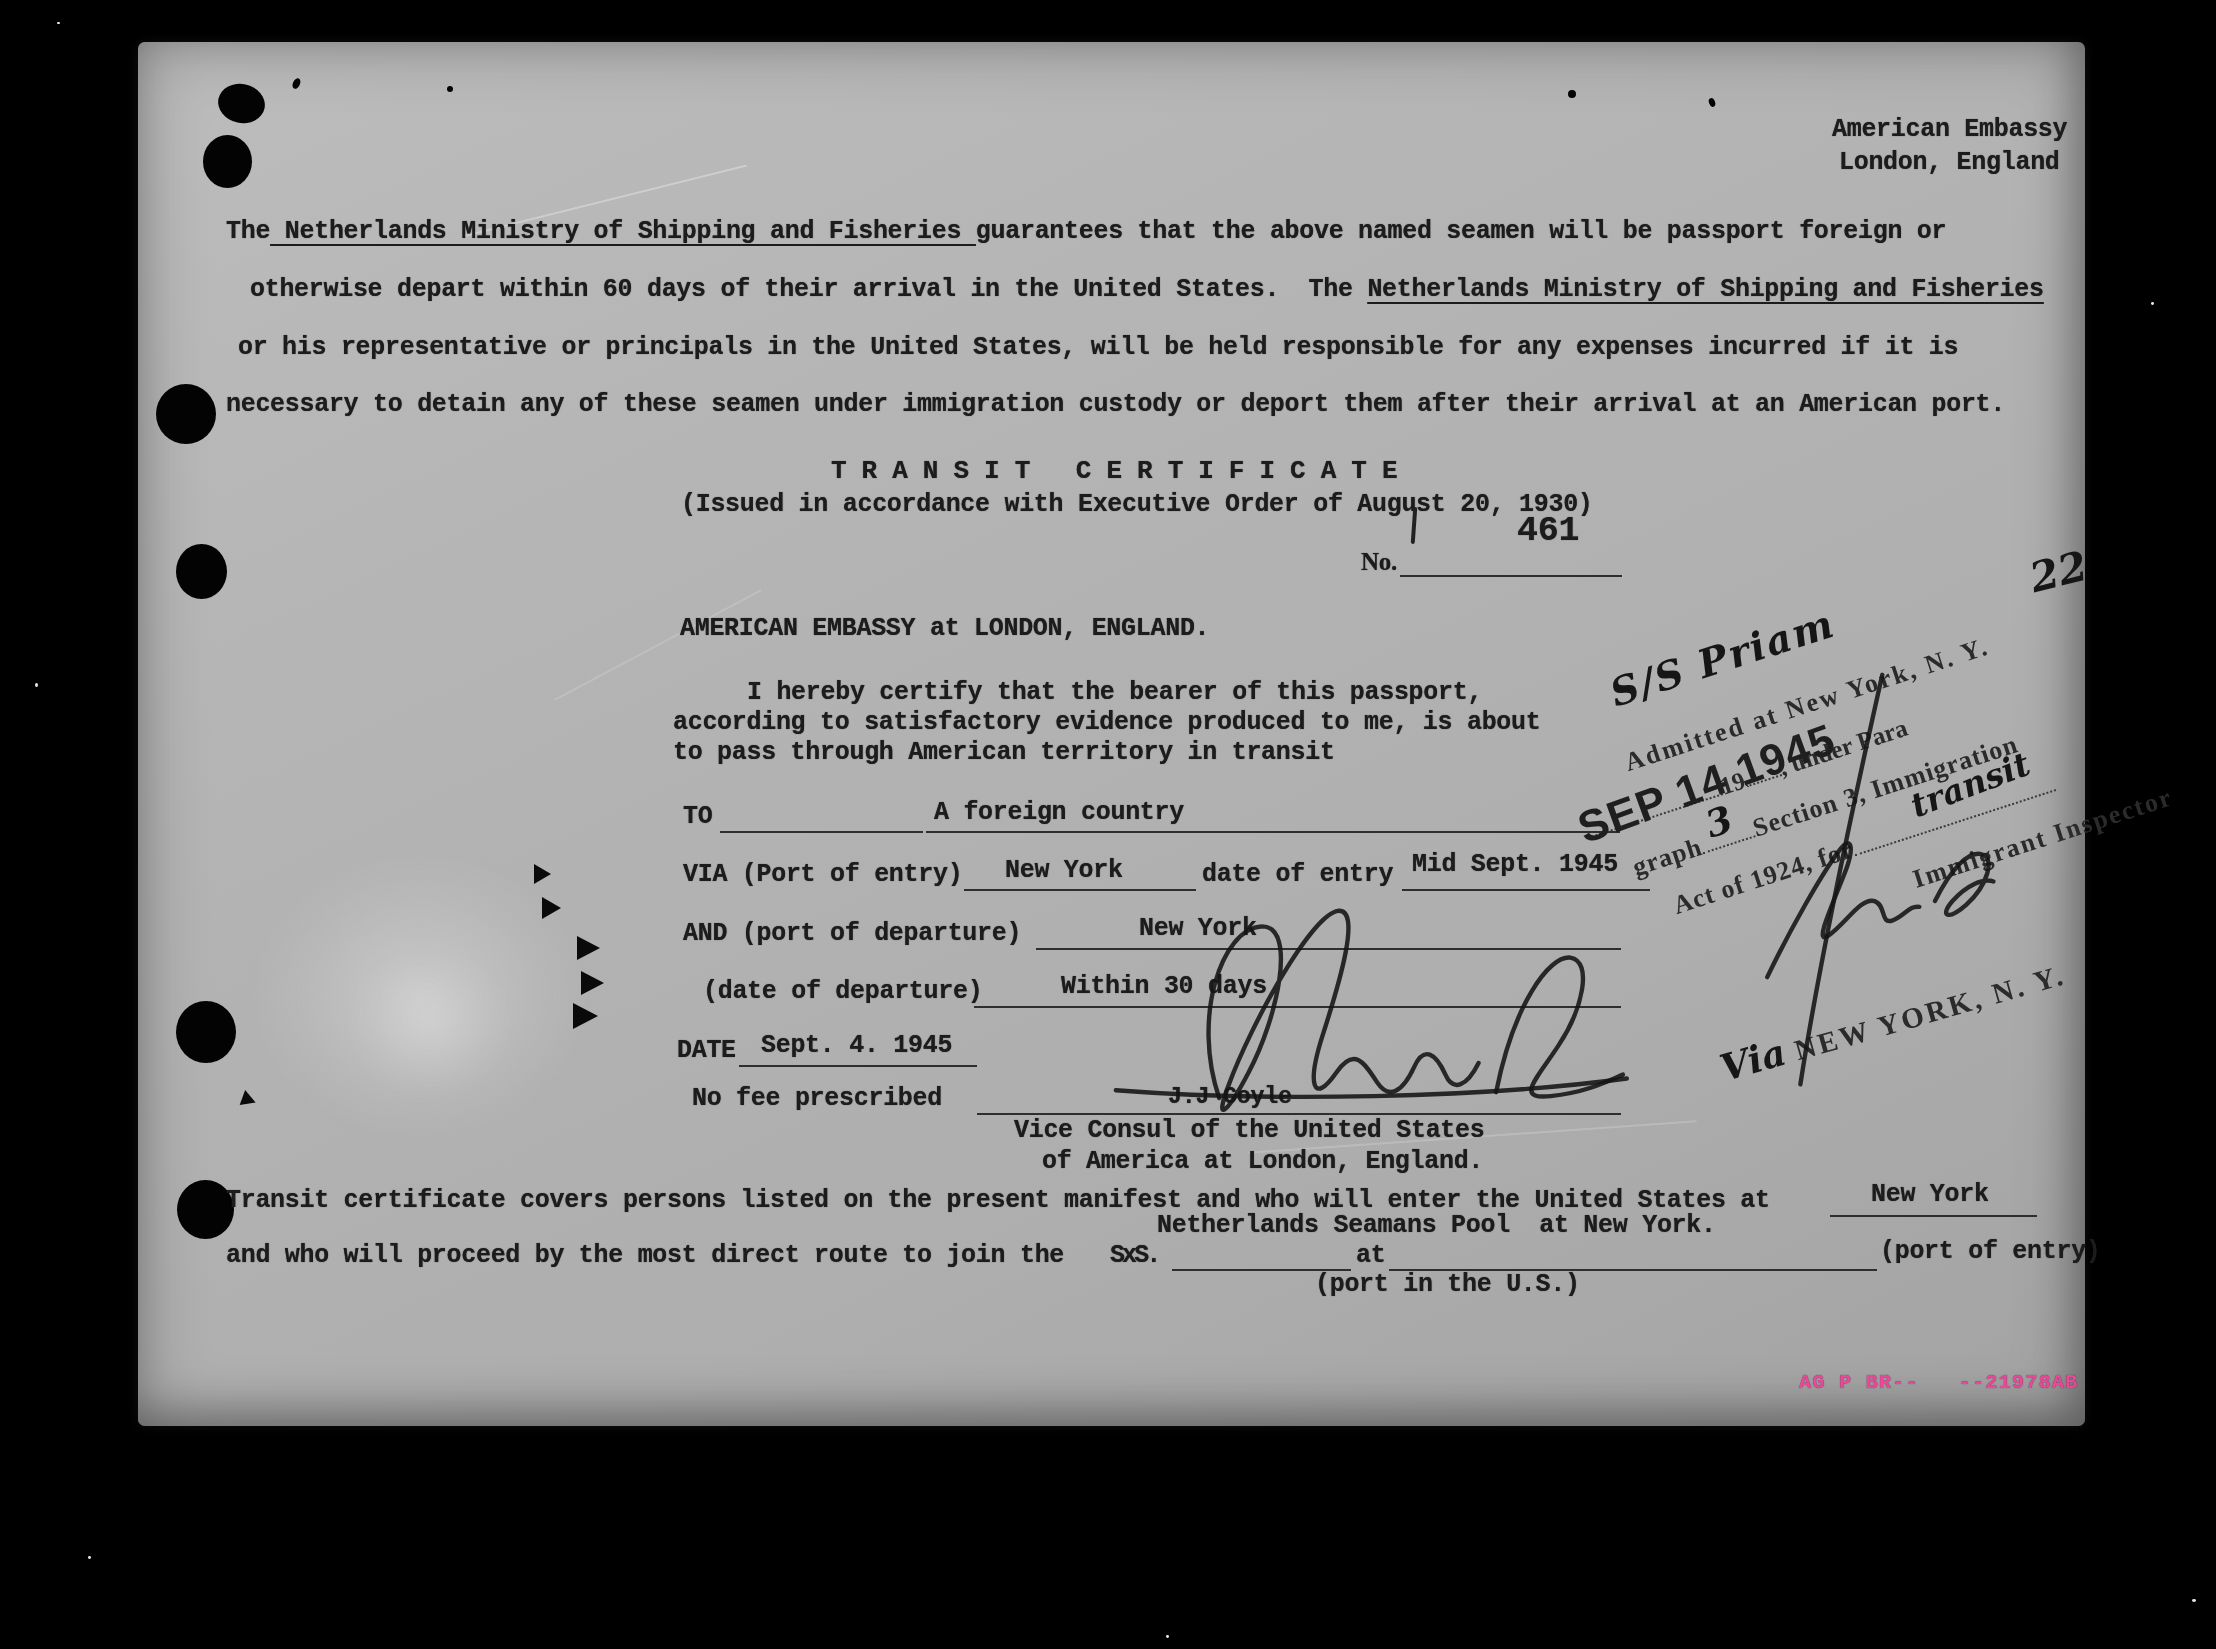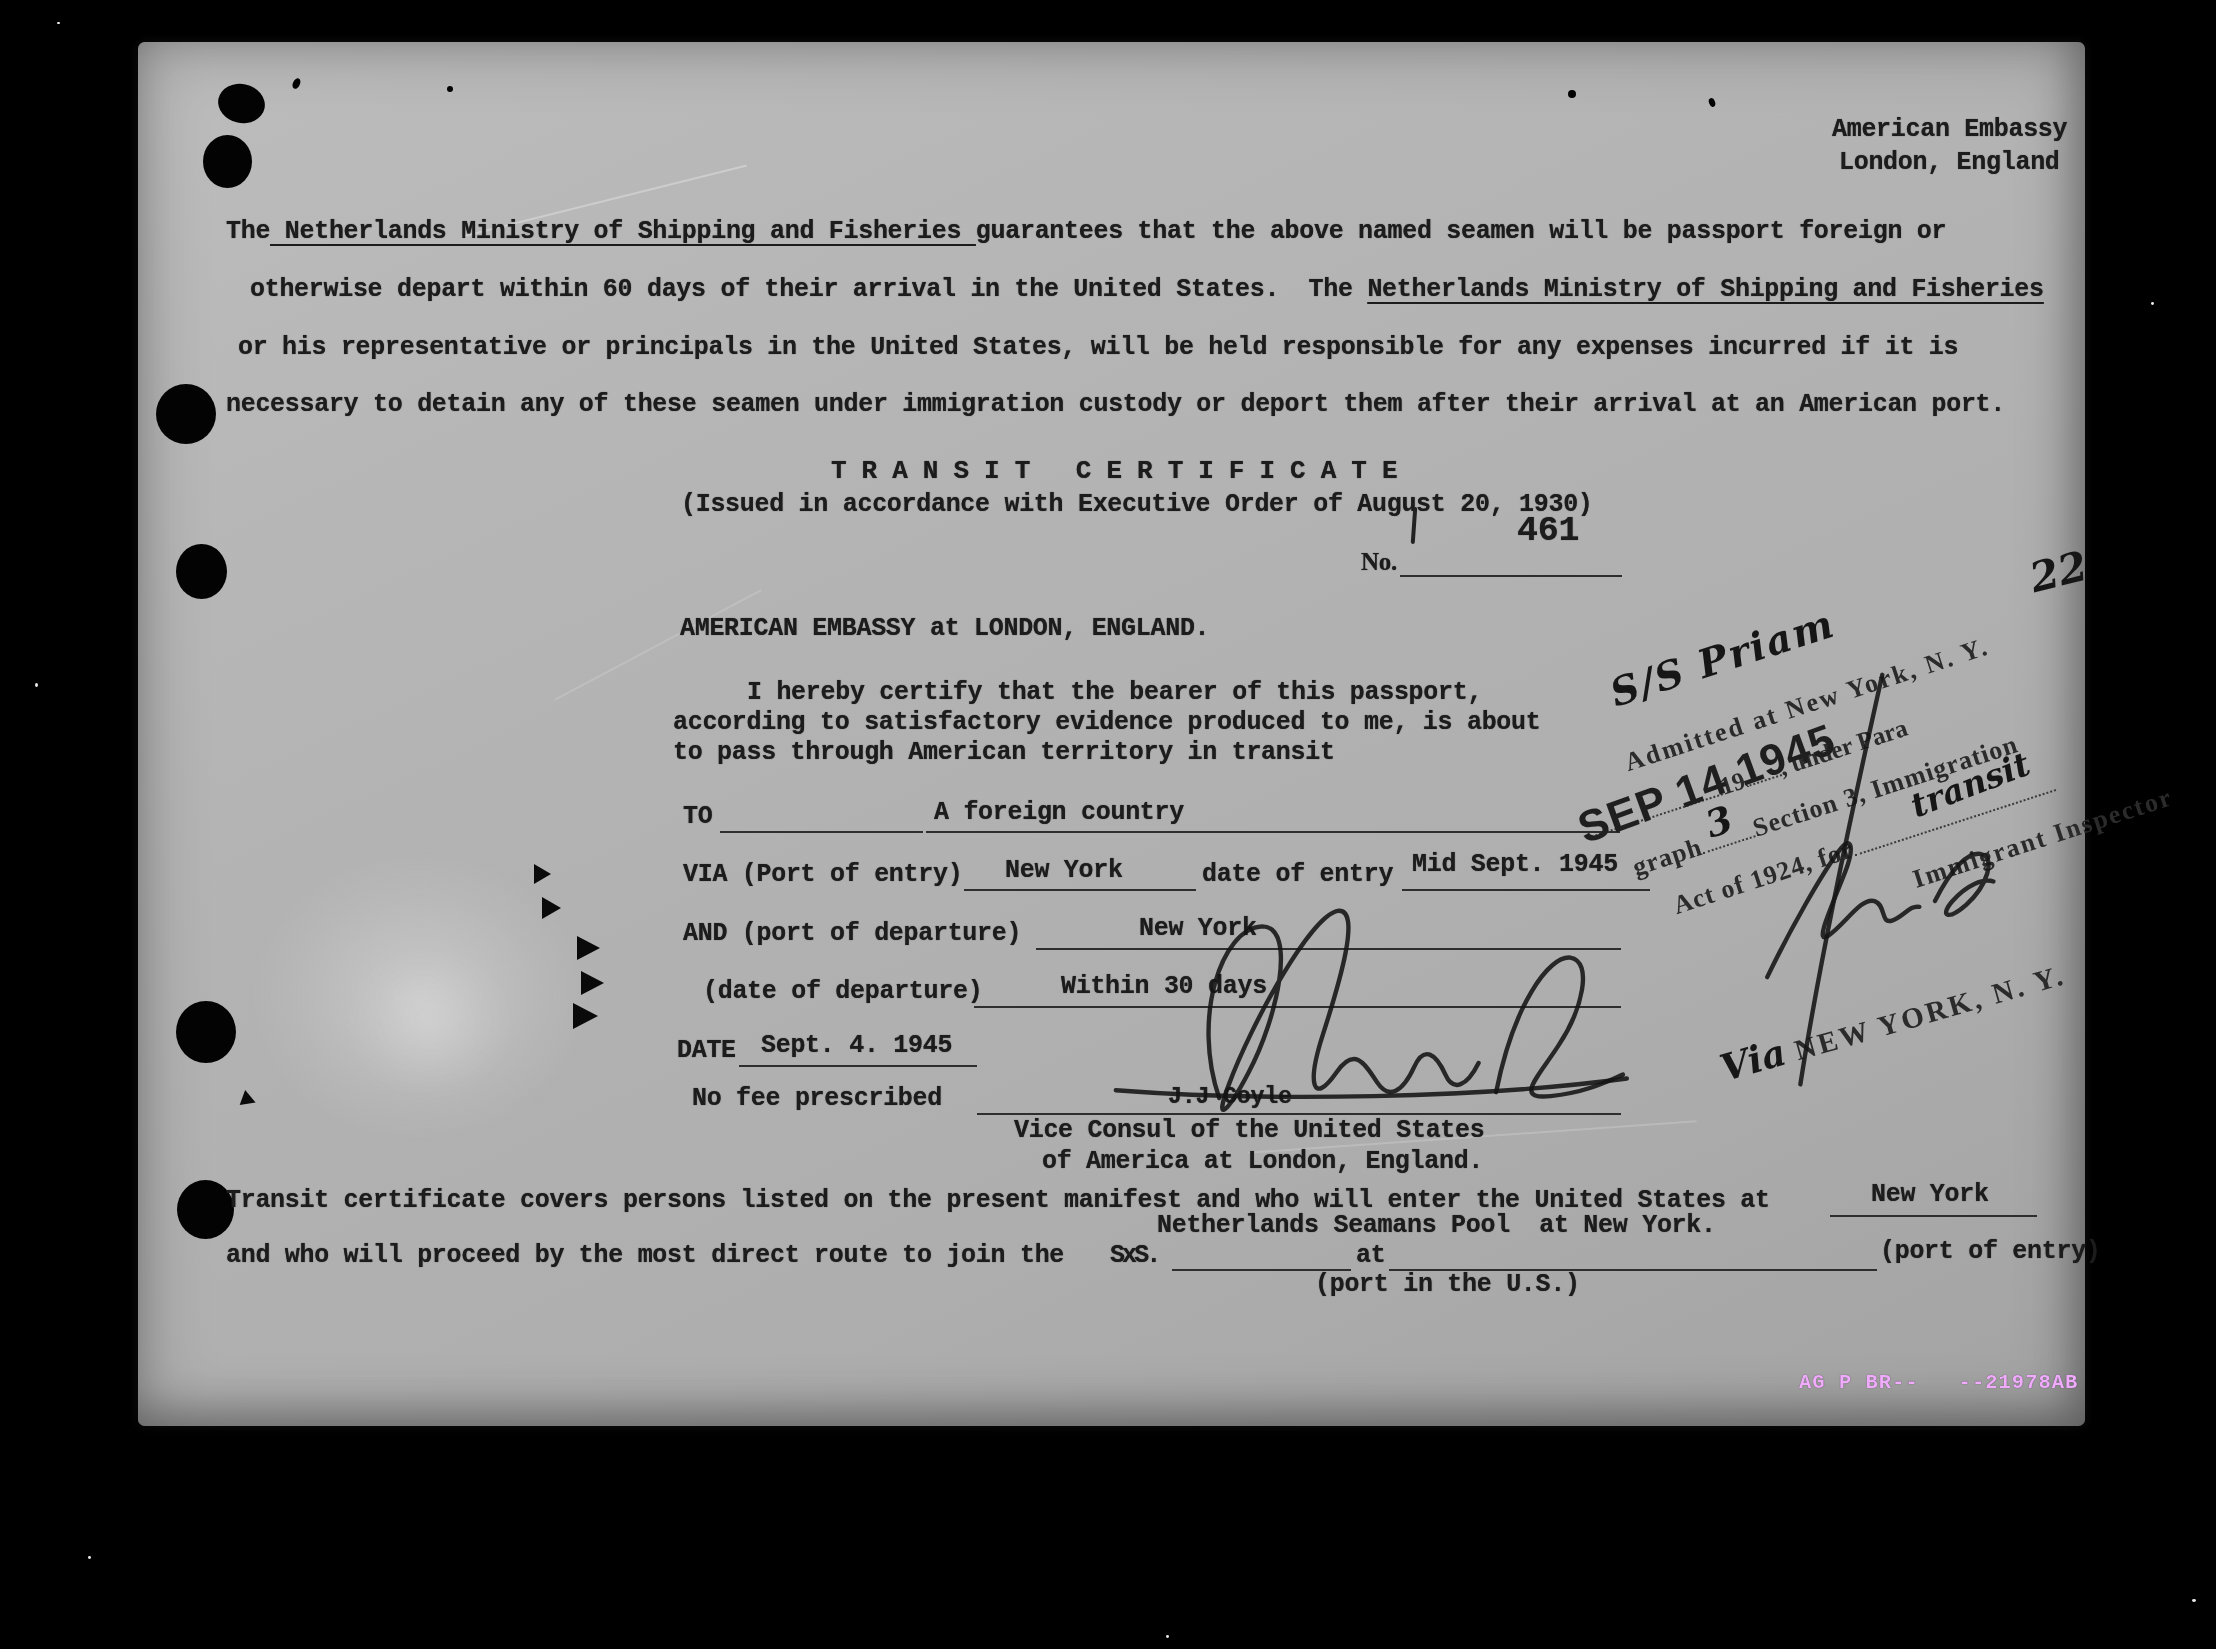--- a/index.html
+++ b/index.html
@@ -124,21 +124,21 @@
 <div class="abs tw" style="left:1871px;top:1180px;">New York</div>
 <div class="abs tw" style="left:1157px;top:1211px;">Netherlands Seamans Pool  at New York.</div>
 <div class="abs tw" style="left:226px;top:1241px;">and who will proceed by the most direct route to join the </div>
 <div class="abs tw" style="left:1110px;top:1241px;letter-spacing:-2.9px;">SxS.</div>
 <div class="abs blank" style="left:1172px;top:1246px;width:179px;height:23.4px;"></div>
 <div class="abs tw" style="left:1356px;top:1241px;">at</div>
 <div class="abs blank" style="left:1389px;top:1246px;width:488px;height:23.4px;"></div>
 <div class="abs tw" style="left:1880px;top:1237px;">(port of entry)</div>
 <div class="abs tw" style="left:1315px;top:1270px;">(port in the U.S.)</div>
 
-<div class="abs tw" style="left:1799px;top:1371px;font-size:20.5px;letter-spacing:1px;color:#f0abfc;">AG P BR--   --21978AB</div>
+<div class="abs tw" style="left:1799px;top:1371px;font-size:20.5px;letter-spacing:1px;color:#ec4899;">AG P BR--   --21978AB</div>
 
 <div class="abs script" style="left:2030px;top:548px;font-size:41px;transform:rotate(-14deg);">22</div>
 
 <div class="abs" style="left:1560px;top:671px;width:663px;height:351px;transform:rotate(-18deg);transform-origin:39px 156px;">
   <div class="abs script" style="left:92px;top:9.8px;font-size:39px;letter-spacing:2px;">S/S Priam</div>
   <div class="abs stampink" style="left:84px;top:89px;font-size:26px;letter-spacing:2.4px;">Admitted at New York, N. Y.</div>
   <div class="abs stampink" style="left:29px;top:142px;font-size:25px;"><span class="dotted" style="width:138px;"></span><span>19</span><span class="dotted" style="width:37px;"></span><span>, under Para</span></div>
   <div class="abs sep" style="left:19.5px;top:123px;font-size:44px;letter-spacing:1px;transform:rotate(-2deg);">SEP 14 1945</div>
   <div class="abs stampink" style="left:59px;top:191px;font-size:26px;letter-spacing:1px;"><span>graph</span><span class="dotted" style="width:55px;"></span><span>Section 3, Immigration</span></div>
   <div class="abs script" style="left:142px;top:166px;font-size:37px;">3</div>

